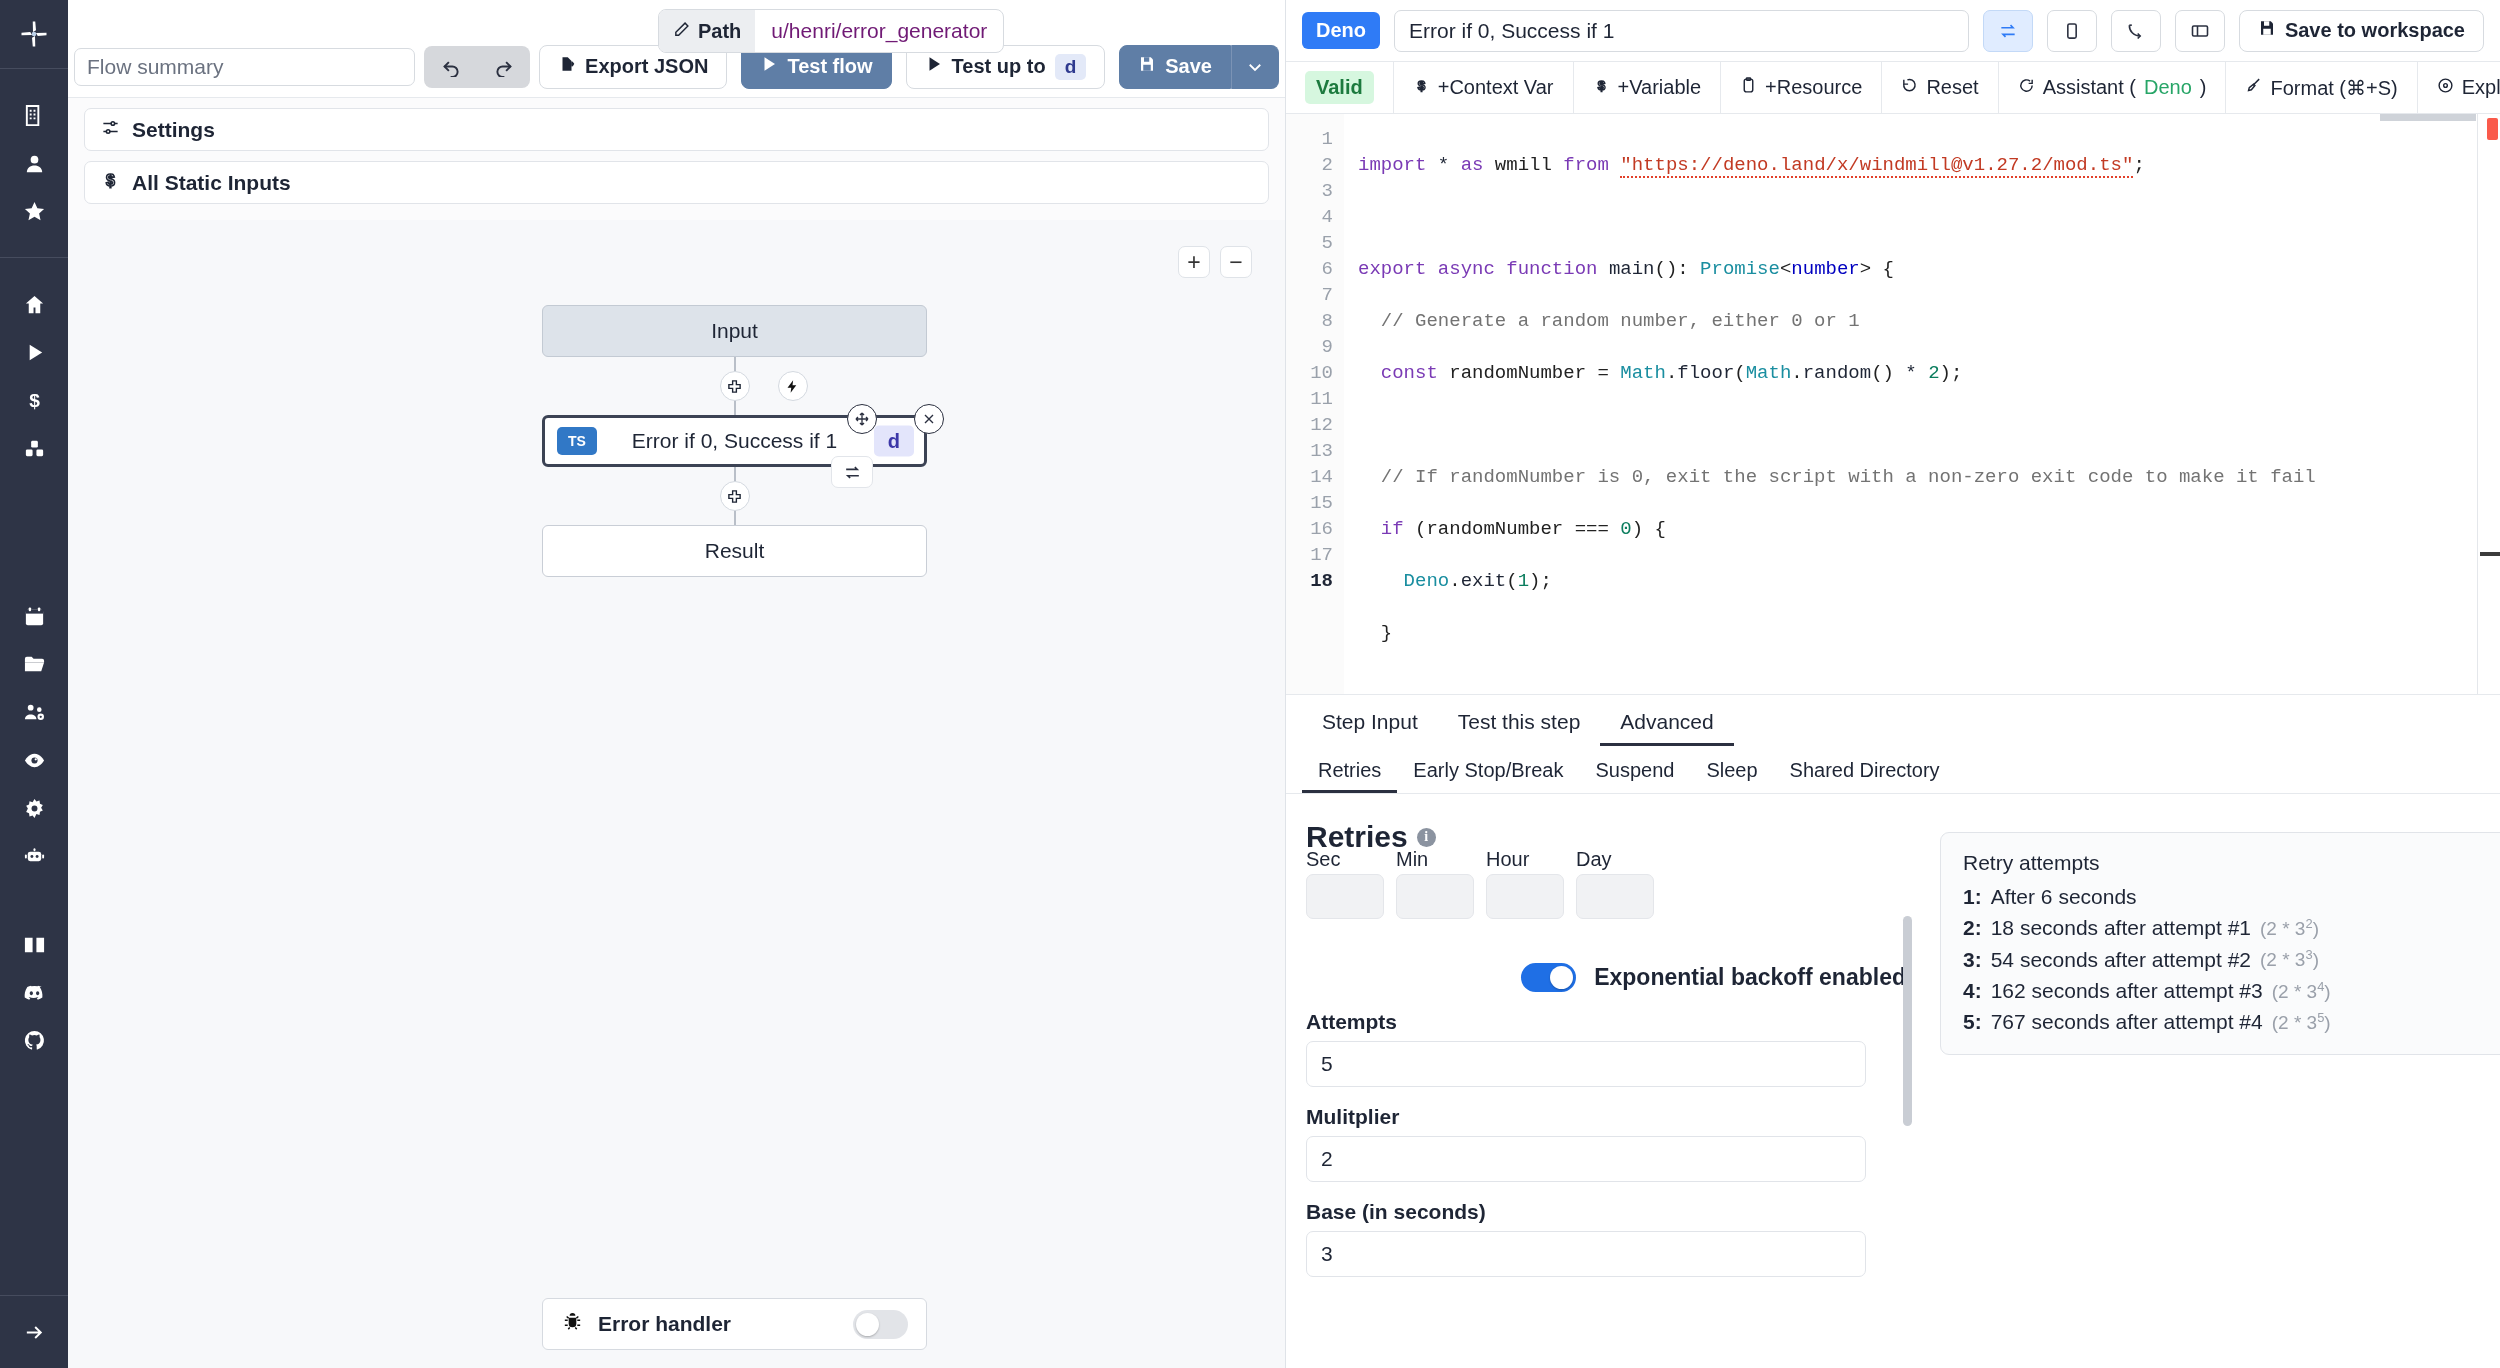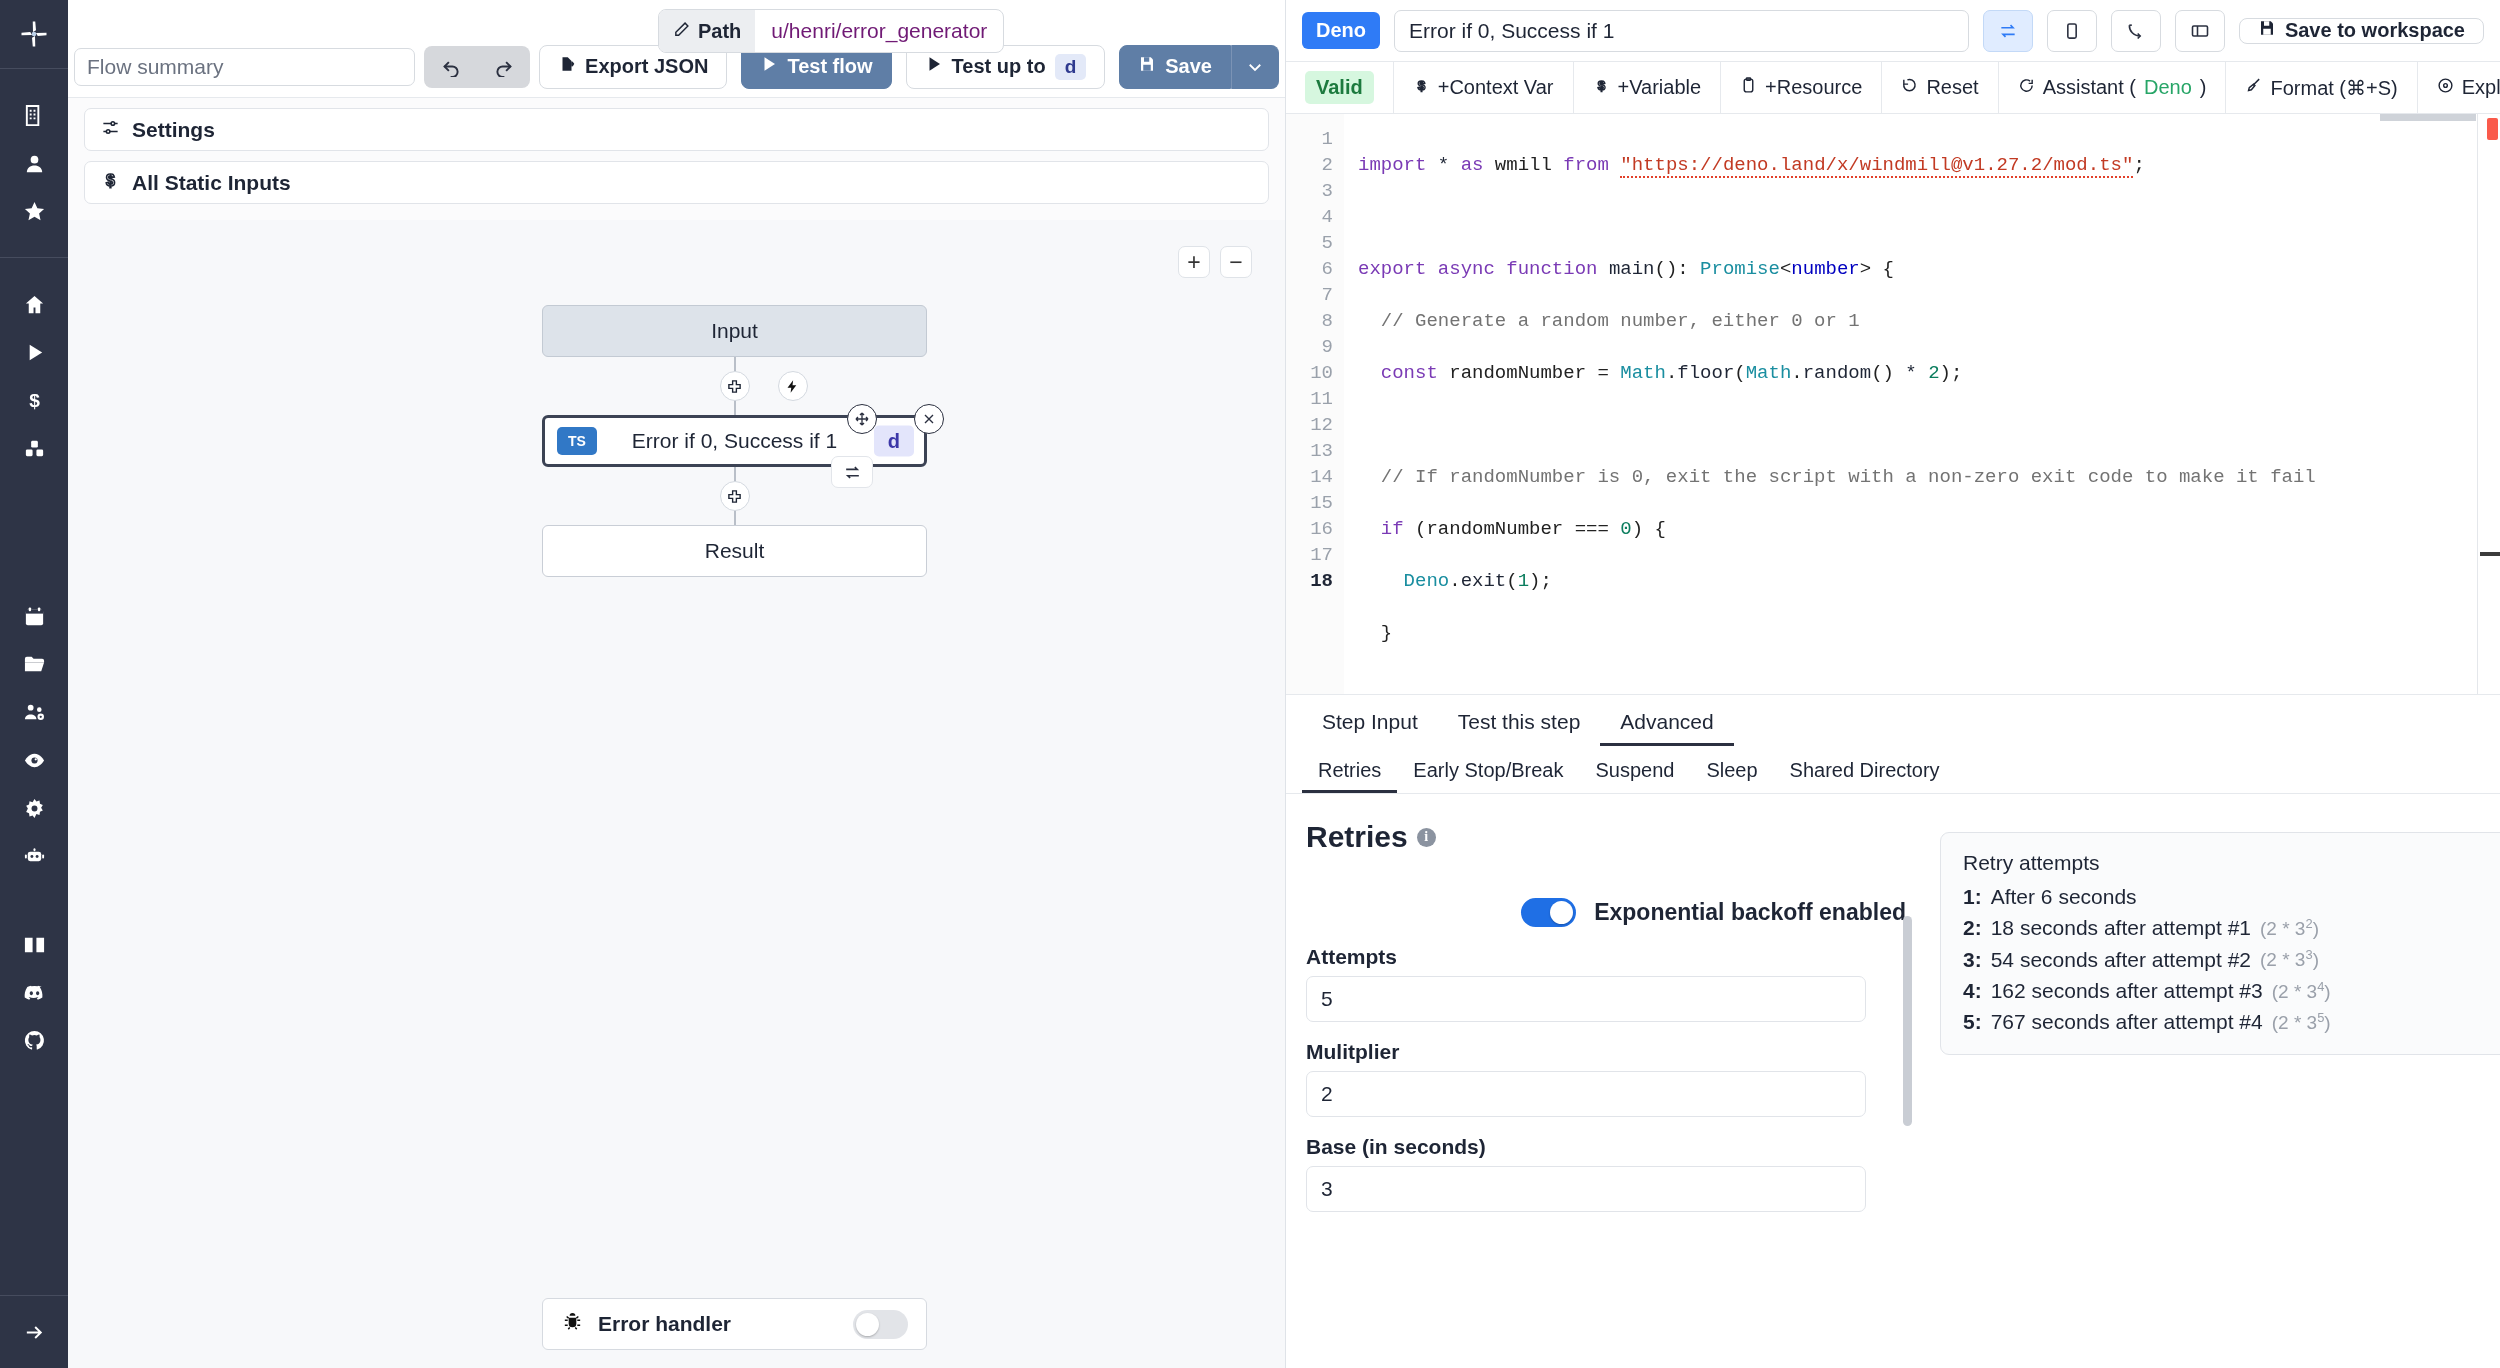--- a/index.html
+++ b/index.html
@@ -665,21 +665,21 @@
             <path d="M14 15l3 3-3 3"></path>
             <path d="M4 5h3"></path>
           </svg>
       </div>
       <div class="sq-btn">
         <svg viewBox="0 0 24 24">
             <rect x="3" y="6" width="18" height="12" rx="1.5"></rect>
             <path d="M9 6v12"></path>
           </svg>
       </div>
-      <div class="btn" style="height:26px">
+      <div class="btn" style="height:42px">
         <span>
           <svg viewBox="0 0 24 24">
               <path d="M4 3h13l3 3v15H4z" fill="#1e2535"></path>
               <rect x="8" y="3" width="7" height="6" fill="#fff"></rect>
               <rect x="7" y="13" width="10" height="8" fill="#fff"></rect>
             </svg>
         </span>
         <span>Save to workspace</span>
       </div>
     </div>
@@ -802,20 +802,38 @@
       <div class="subtab">Shared Directory</div>
     </div>
 
     <div class="retries-body">
       <div class="retries-left">
         <div class="retries-title">
           <span>Retries</span>
           <span class="info-dot">i</span>
         </div>
 
+        <div class="unit-row">
+          <div class="unit">
+            <div class="unit-label">Sec</div>
+            <input value="" style="">
+          </div>
+          <div class="unit">
+            <div class="unit-label">Min</div>
+            <input value="" style="">
+          </div>
+          <div class="unit">
+            <div class="unit-label">Hour</div>
+            <input value="" style="">
+          </div>
+          <div class="unit">
+            <div class="unit-label">Day</div>
+            <input value="" style="">
+          </div>
+        </div>
 
         <div class="backoff-row">
           <div class="toggle on">
               <div class="knob"></div>
             </div>
           <div class="backoff-label">Exponential backoff enabled</div>
         </div>
 
         <div class="fld">
           <div class="fld-label">Attempts</div>

